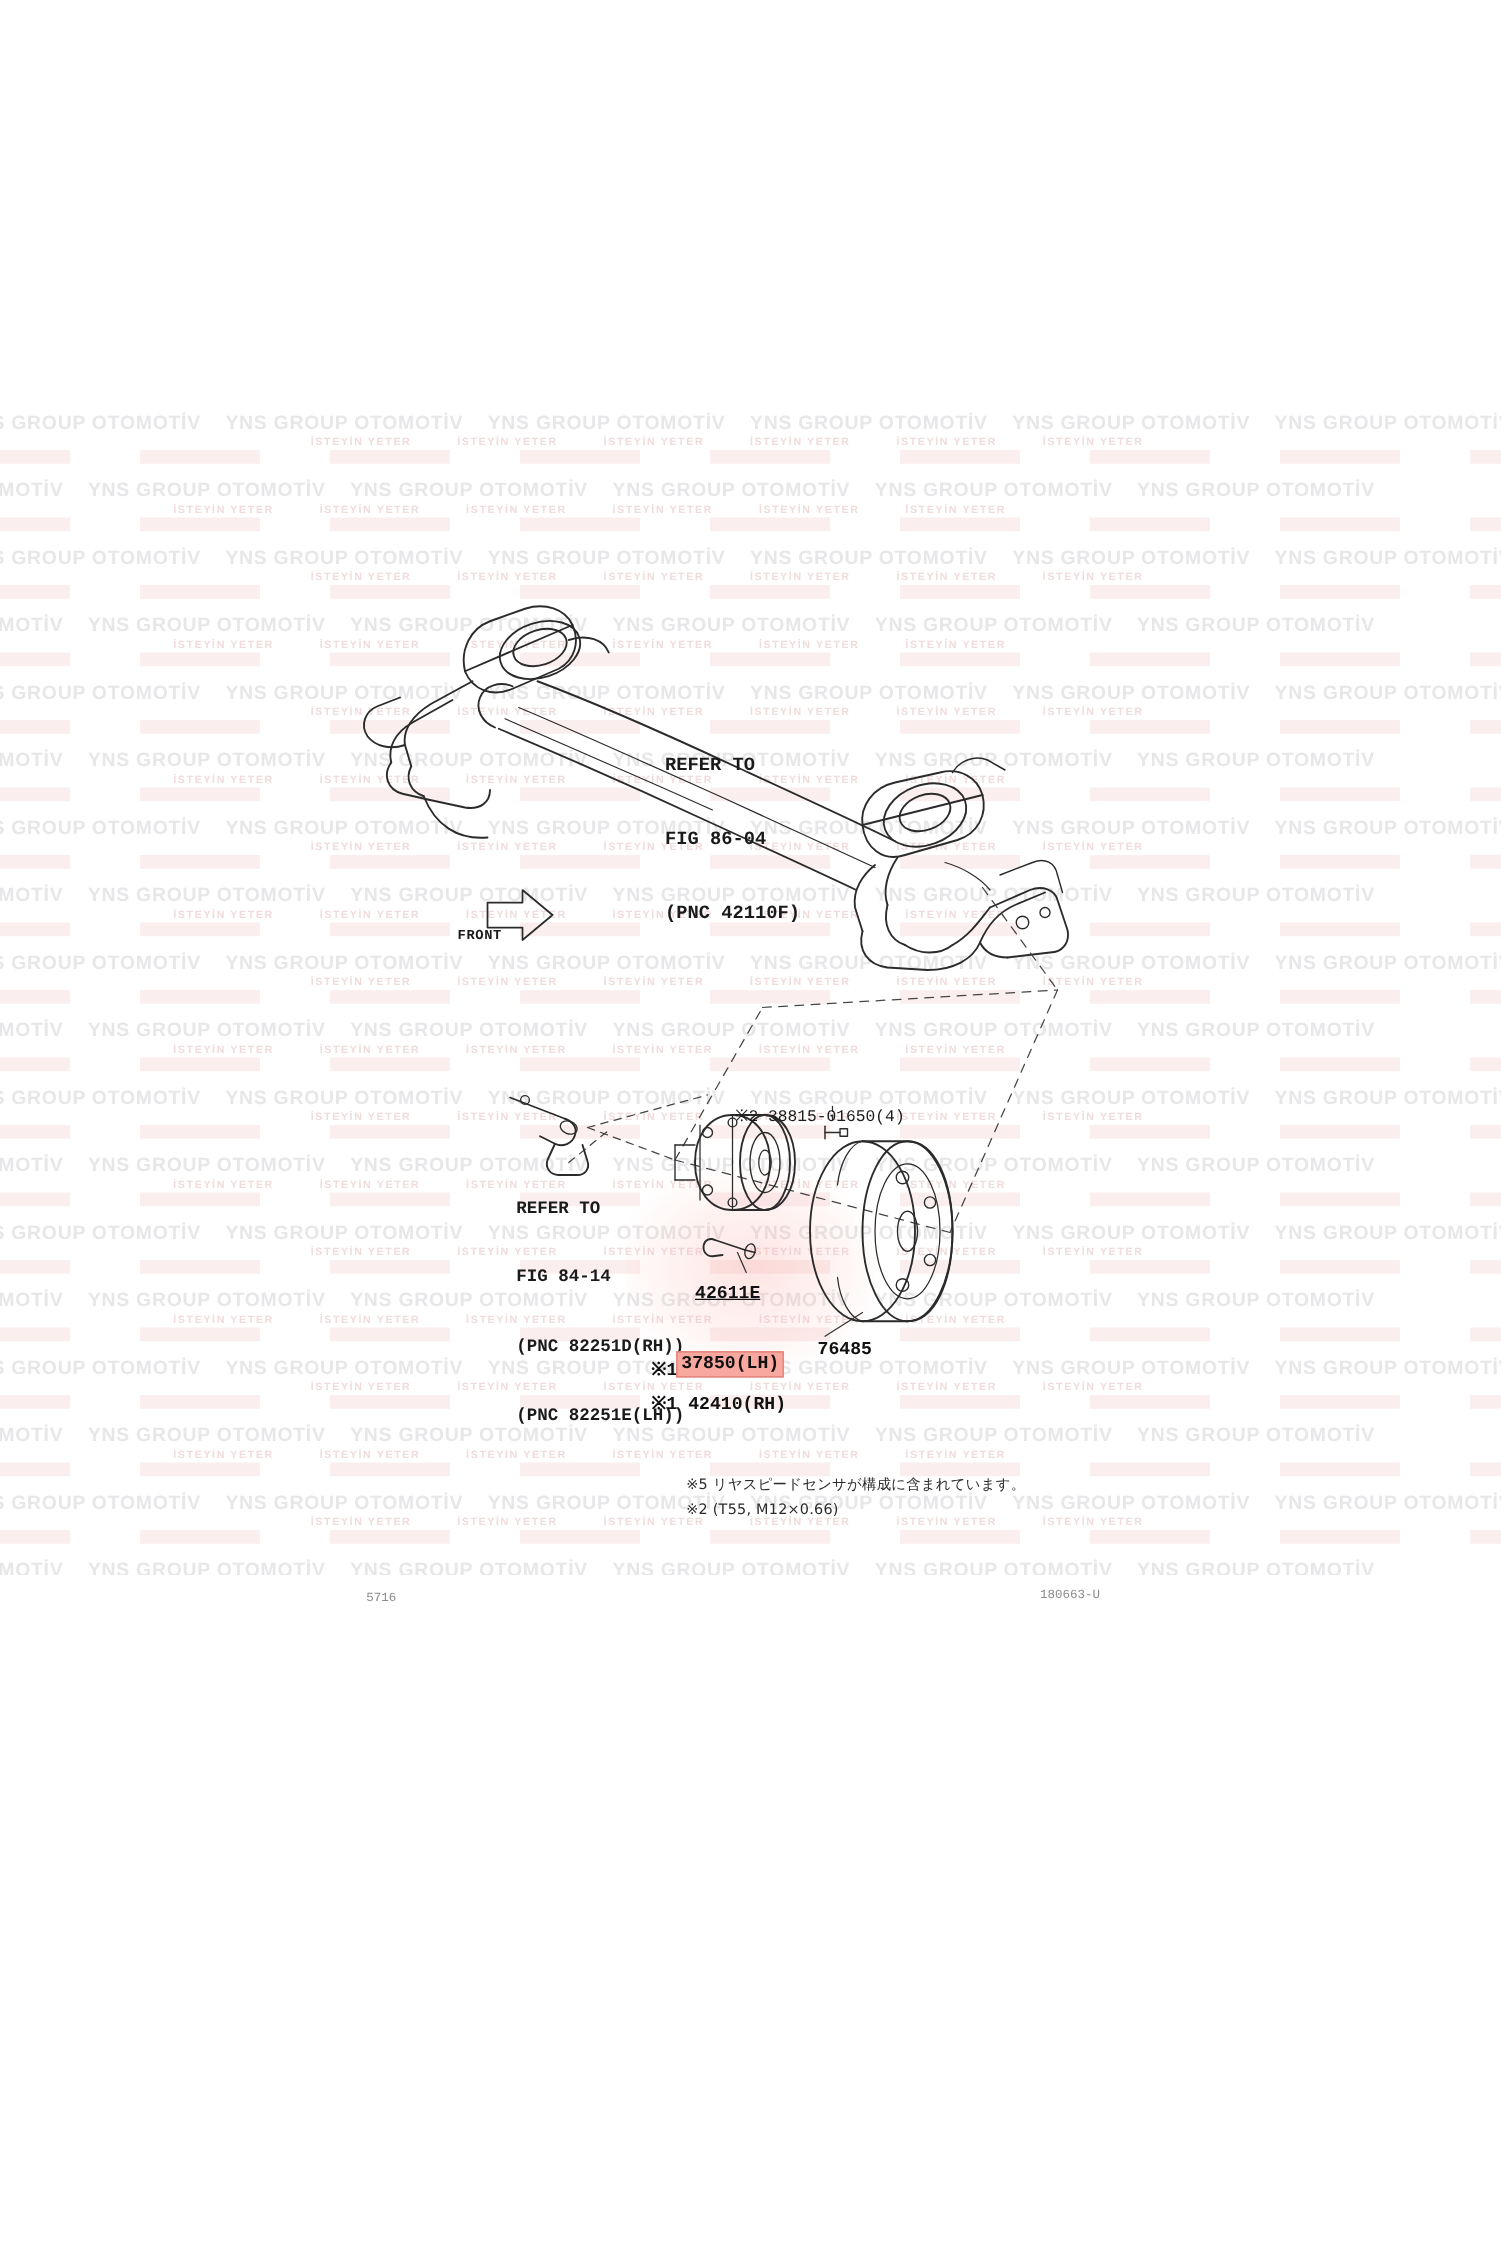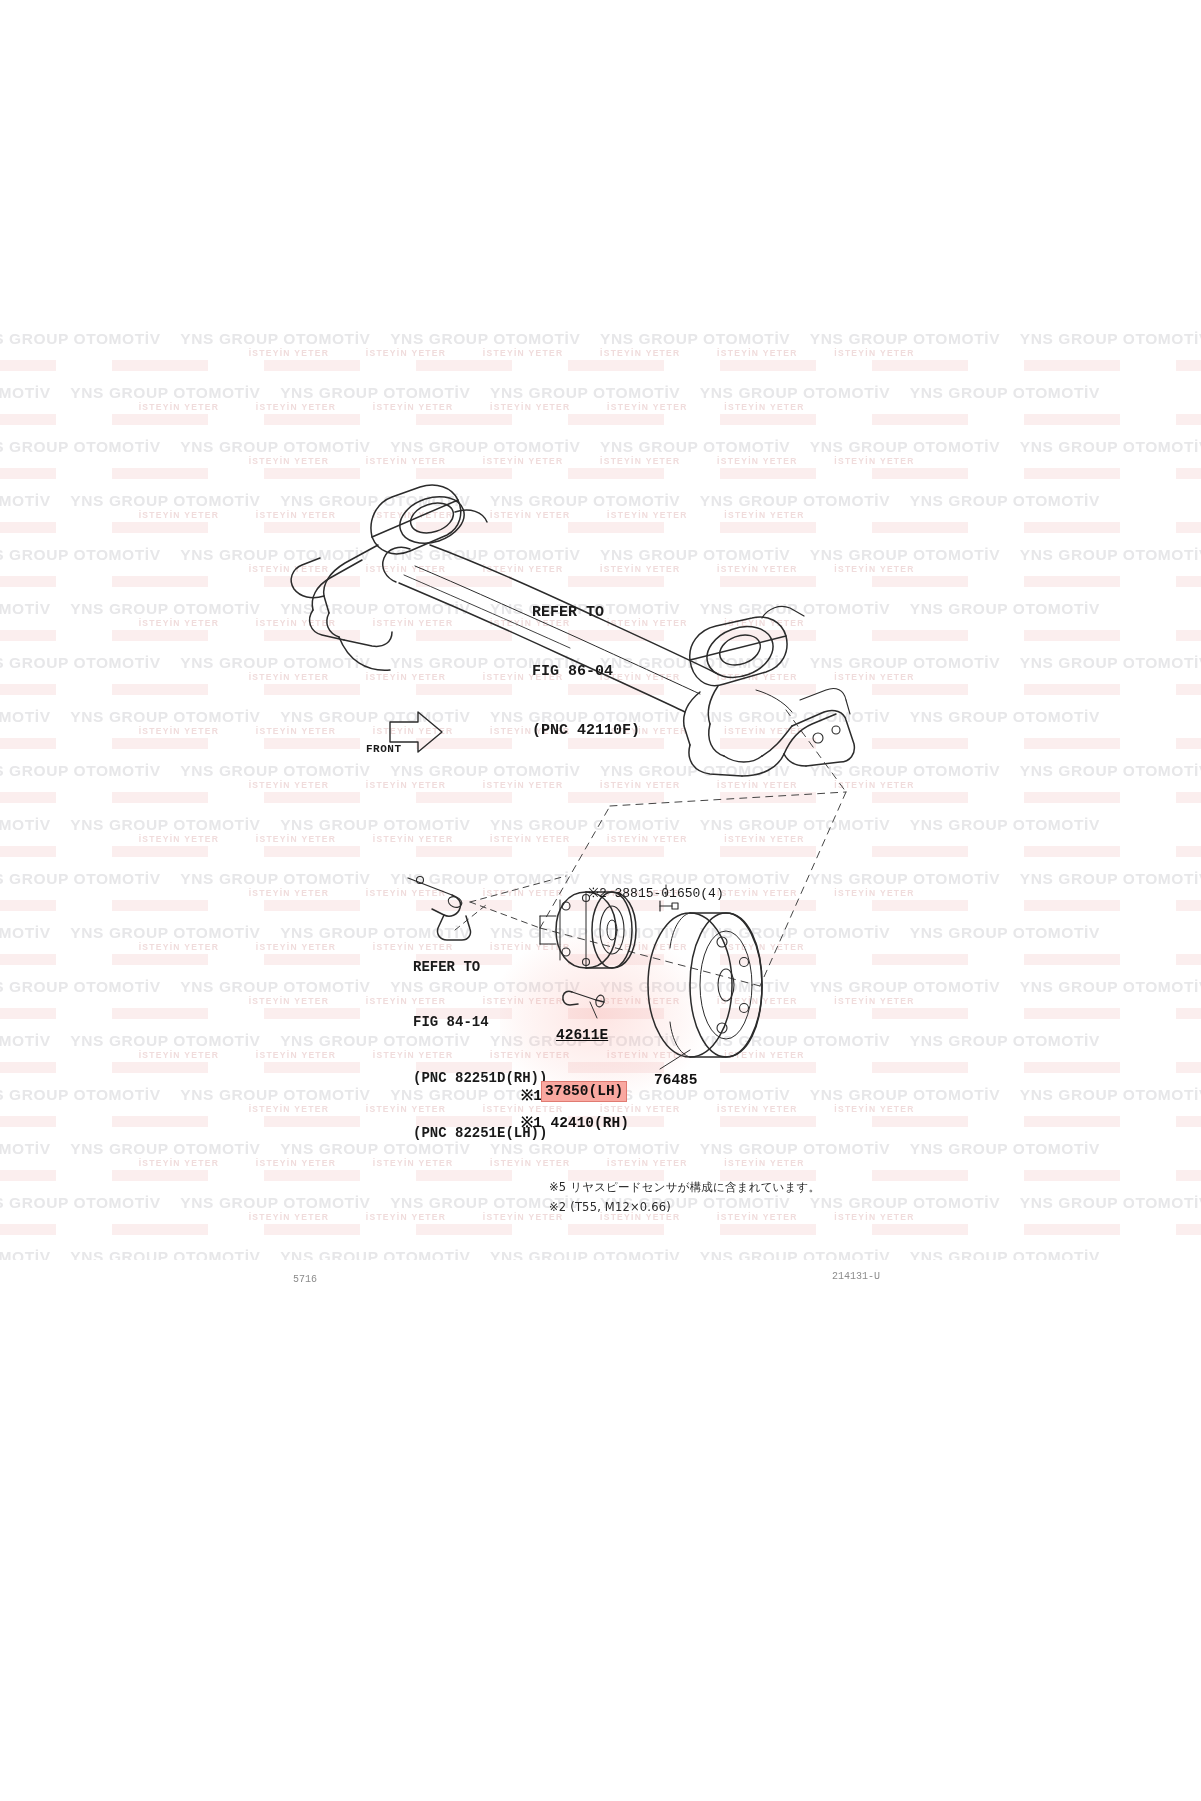--- a/index.html
+++ b/index.html
@@ -456,15 +456,15 @@
   <div class="pn pn-hi" style="left:541px; top:1081px;">37850(LH)</div>
 
   <div class="pn" style="left:654px; top:1072px;">76485</div>
 
   <div class="lbl lbl-jp" style="left:549px; top:1180px;">※5 リヤスピードセンサが構成に含まれています。</div>
 
   <div class="lbl lbl-jp" style="left:549px; top:1200px;">※2 (T55, M12×0.66)</div>
 
   <div class="small-foot" style="left:293px; top:1274px;">5716</div>
 
-  <div class="small-foot" style="left:832px; top:1271px;">214131-U</div>
+  <div class="small-foot" style="left:832px; top:1271px;">180663-U</div>
 
 </div>
 
 </body></html>

